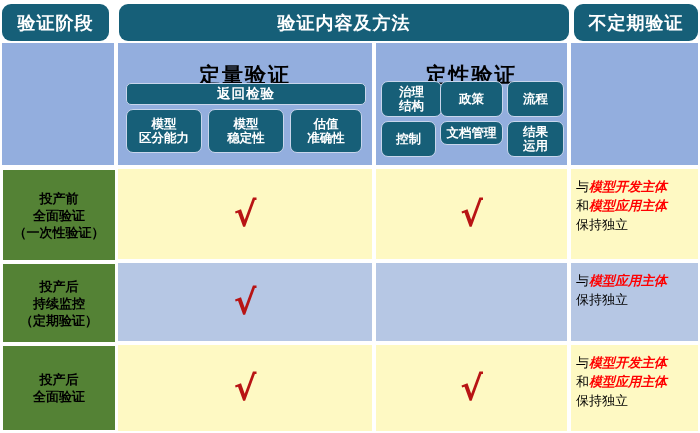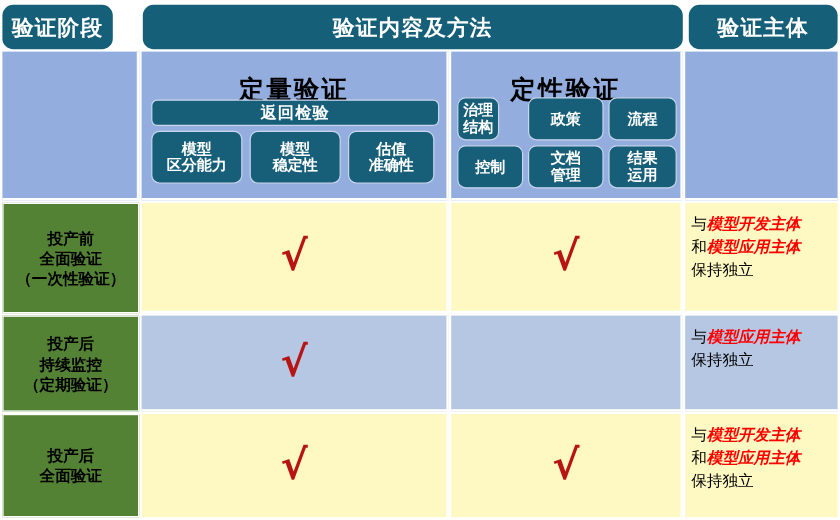--- a/index.html
+++ b/index.html
@@ -15,21 +15,21 @@
   .hdr-band{position:absolute;left:0;top:4px;width:700px;height:37px;}
   .hdr-cell{
     position:absolute;top:0;height:37px;
     background:#165f78;
     color:#ffffff;
     font-size:18px;font-weight:bold;
     display:flex;align-items:center;justify-content:center;
     letter-spacing:1px;
     border-radius:9px;
   }
-  .hdr-cell.h1{left:2px;width:92px;}
+  .hdr-cell.h1{left:2px;width:107px;}
   .hdr-cell.h2{left:119px;width:450px;}
   .hdr-cell.h3{left:574px;width:124px;}
 
   
   .grid{position:absolute;left:0;top:43px;width:700px;height:390px;}
 
   .cell{position:absolute;box-sizing:border-box;}
 
   
   .stage{
@@ -86,21 +86,21 @@
   .rd{color:#ff0000;font-style:italic;font-weight:bold;}
 </style>
 </head>
 <body>
 
 <div id="root">
 
   <div class="hdr-band">
     <div class="hdr-cell h1">验证阶段</div>
     <div class="hdr-cell h2">验证内容及方法</div>
-    <div class="hdr-cell h3">验证主体</div>
+    <div class="hdr-cell h3">不定期验证</div>
   </div>
 
   <div class="grid">
 
     <div class="cell band sepb" style="left:2px;top:0;width:114px;height:124px;border-right:2px solid #fff;"></div>
 
     <div class="panel sepb" style="left:118px;top:0;width:256px;height:124px;border-right:2px solid #fff;">
       <div class="panel-title">定量验证</div>
       <div class="pill wide" style="position:absolute;left:8px;top:40px;width:240px;height:22px;">返回检验</div>
       <div class="pill" style="position:absolute;left:8px;top:66px;width:76px;height:44px;flex-direction:column;">
@@ -112,34 +112,34 @@
         <span>稳定性</span>
       </div>
       <div class="pill" style="position:absolute;left:172px;top:66px;width:72px;height:44px;flex-direction:column;">
         <span>估值</span>
         <span>准确性</span>
       </div>
     </div>
 
     <div class="panel sepb" style="left:376px;top:0;width:193px;height:124px;border-right:2px solid #fff;">
       <div class="panel-title">定性验证</div>
-      <div class="pill" style="position:absolute;left:5px;top:38px;width:35px;height:36px;flex-direction:column;">
+      <div class="pill" style="position:absolute;left:5px;top:38px;width:61px;height:36px;flex-direction:column;">
         <span>治理</span>
         <span>结构</span>
       </div>
       <div class="pill" style="position:absolute;left:64px;top:38px;width:63px;height:36px;">
         <span>政策</span>
       </div>
       <div class="pill" style="position:absolute;left:131px;top:38px;width:57px;height:36px;">
         <span>流程</span>
       </div>
       <div class="pill" style="position:absolute;left:5px;top:78px;width:55px;height:36px;">
         <span>控制</span>
       </div>
-      <div class="pill" style="position:absolute;left:64px;top:78px;width:63px;height:36px;flex-direction:column;">
+      <div class="pill" style="position:absolute;left:64px;top:78px;width:63px;height:24px;flex-direction:row;">
         <span>文档</span>
         <span>管理</span>
       </div>
       <div class="pill" style="position:absolute;left:131px;top:78px;width:57px;height:36px;flex-direction:column;">
         <span>结果</span>
         <span>运用</span>
       </div>
     </div>
 
     <div class="cell band sepb" style="left:571px;top:0;width:127px;height:124px;"></div>

